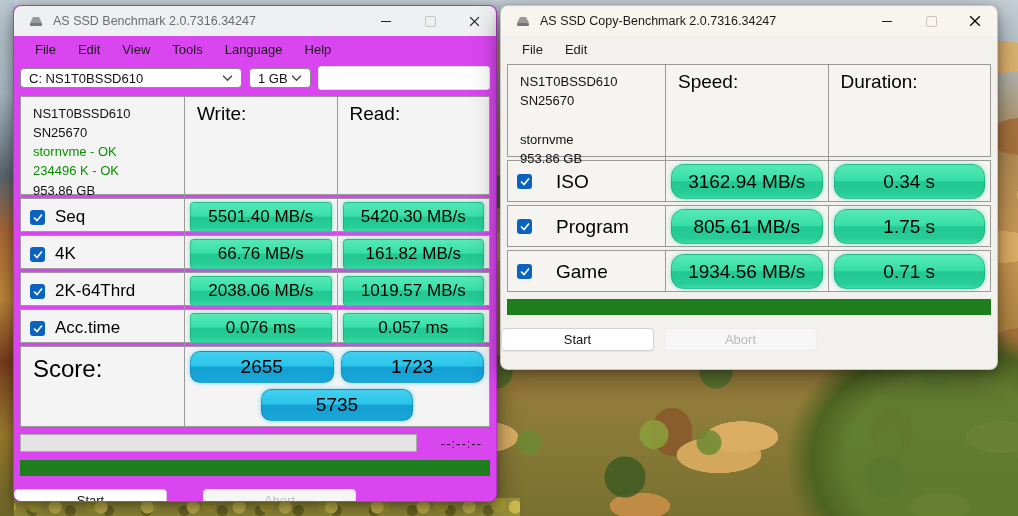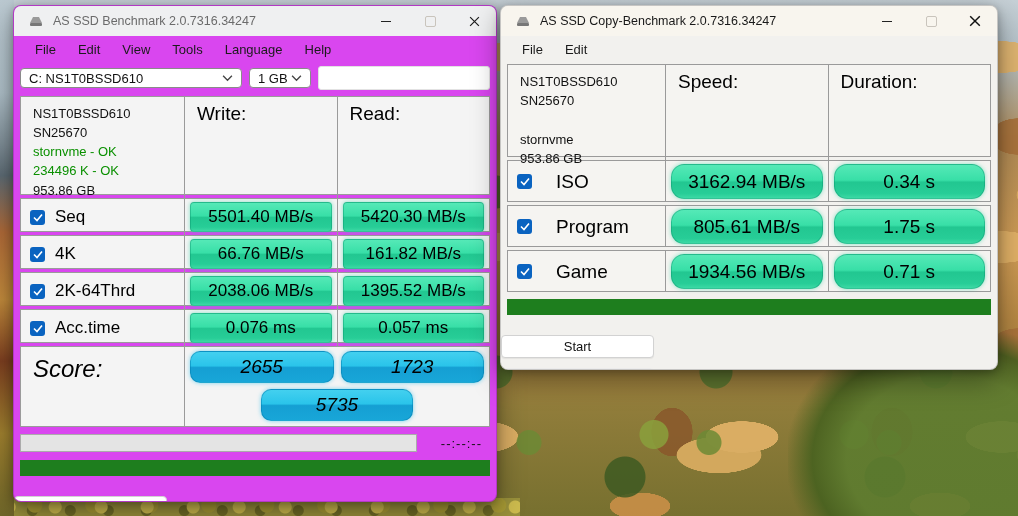--- a/index.html
+++ b/index.html
@@ -78,38 +78,38 @@
     font-size:17px;color:#000;border-radius:4px;
     background:linear-gradient(180deg,#55e9b7 0%,#38dfa7 46%,#22c791 52%,#27cd97 86%,#3cd9a4 100%);
     border:1px solid rgba(10,150,110,.45);box-shadow:0 0 4px rgba(40,210,160,.55);}
   .rw .pill{height:33px;font-size:19px;border-radius:13px;}
   .lw .row-test{height:34px;}
   .rw .row-test{height:42px;}
   .lw .row-info{height:99px;}
   .rw .row-info{height:93px;}
 
   
-  .row-score{height:81px;font-style:italic;}
+  .row-score{height:81px;}
   .score-label{font-size:24px;color:#000;padding:8px 0 0 12px;}
   .score-area{border-left:1px solid #9a9a9a;padding:4px 5px;}
   .score-top{display:flex;gap:7px;}
   .pill-blue{height:30px;flex:1;display:flex;align-items:center;justify-content:center;
     font-size:19px;color:#000;border-radius:10px;
     background:linear-gradient(180deg,#43d0ef 0%,#2ac4ea 46%,#159fd3 52%,#18a6d8 100%);
     border:1px solid rgba(0,125,175,.5);box-shadow:0 0 4px rgba(40,190,235,.6);}
   .score-bottom{display:flex;justify-content:center;margin-top:6px;}
   .pill-total{width:150px;flex:0 0 auto;}
 
   
   .progress-row{display:flex;align-items:center;padding:7px 6px 0 6px;}
   .pbar{width:397px;height:18px;background:#e4e4e4;border:1px solid #ababab;box-sizing:border-box;}
   .ptime{margin-left:auto;margin-right:8px;font-size:13px;color:#111;letter-spacing:1px;}
   .greenbar{height:16px;background:#1e7e1e;margin:8px 6px 0 6px;}
   .rw .greenbar{margin-top:7px;}
-  .btn-row{display:flex;justify-content:center;gap:36px;padding-top:20px;flex-direction:column;}
+  .btn-row{display:flex;justify-content:flex-start;gap:36px;padding-top:13px;}
   .rw .btn-row{gap:10px;}
   .btn{width:153px;height:23px;font-size:13px;display:flex;align-items:center;justify-content:center;
     border-radius:4px;box-sizing:border-box;}
   .btn-start{background:#fff;border:1px solid #d2d2d2;color:#111;box-shadow:0 1px 1px rgba(0,0,0,.06);}
   .btn-abort{background:#f6f6f6;border:1px solid #ececec;color:#bcbcbc;}
 
   
   .lw{left:13px;top:5px;width:484px;height:497px;}
   .lw .titlebar{background:#eff0f1;}
   .lw .ttl{color:#6b6b6b;}
@@ -234,21 +234,21 @@
           <svg width="10" height="9" viewBox="0 0 10 8">
               <path d="M1 4 L4 7 L9 1" fill="none" stroke="#fff" stroke-width="1.6"></path>
             </svg>
         </span>
         <span>2K-64Thrd</span>
       </div>
       <div class="cell pill-cell">
           <div class="pill">2038.06 MB/s</div>
         </div>
       <div class="cell pill-cell">
-          <div class="pill">1395.52 MB/s</div>
+          <div class="pill">1019.57 MB/s</div>
         </div>
     </div>
 
     <div class="trow row-test">
       <div class="cell label-cell">
         <span class="checkbox">
           <svg width="10" height="9" viewBox="0 0 10 8">
               <path d="M1 4 L4 7 L9 1" fill="none" stroke="#fff" stroke-width="1.6"></path>
             </svg>
         </span>

